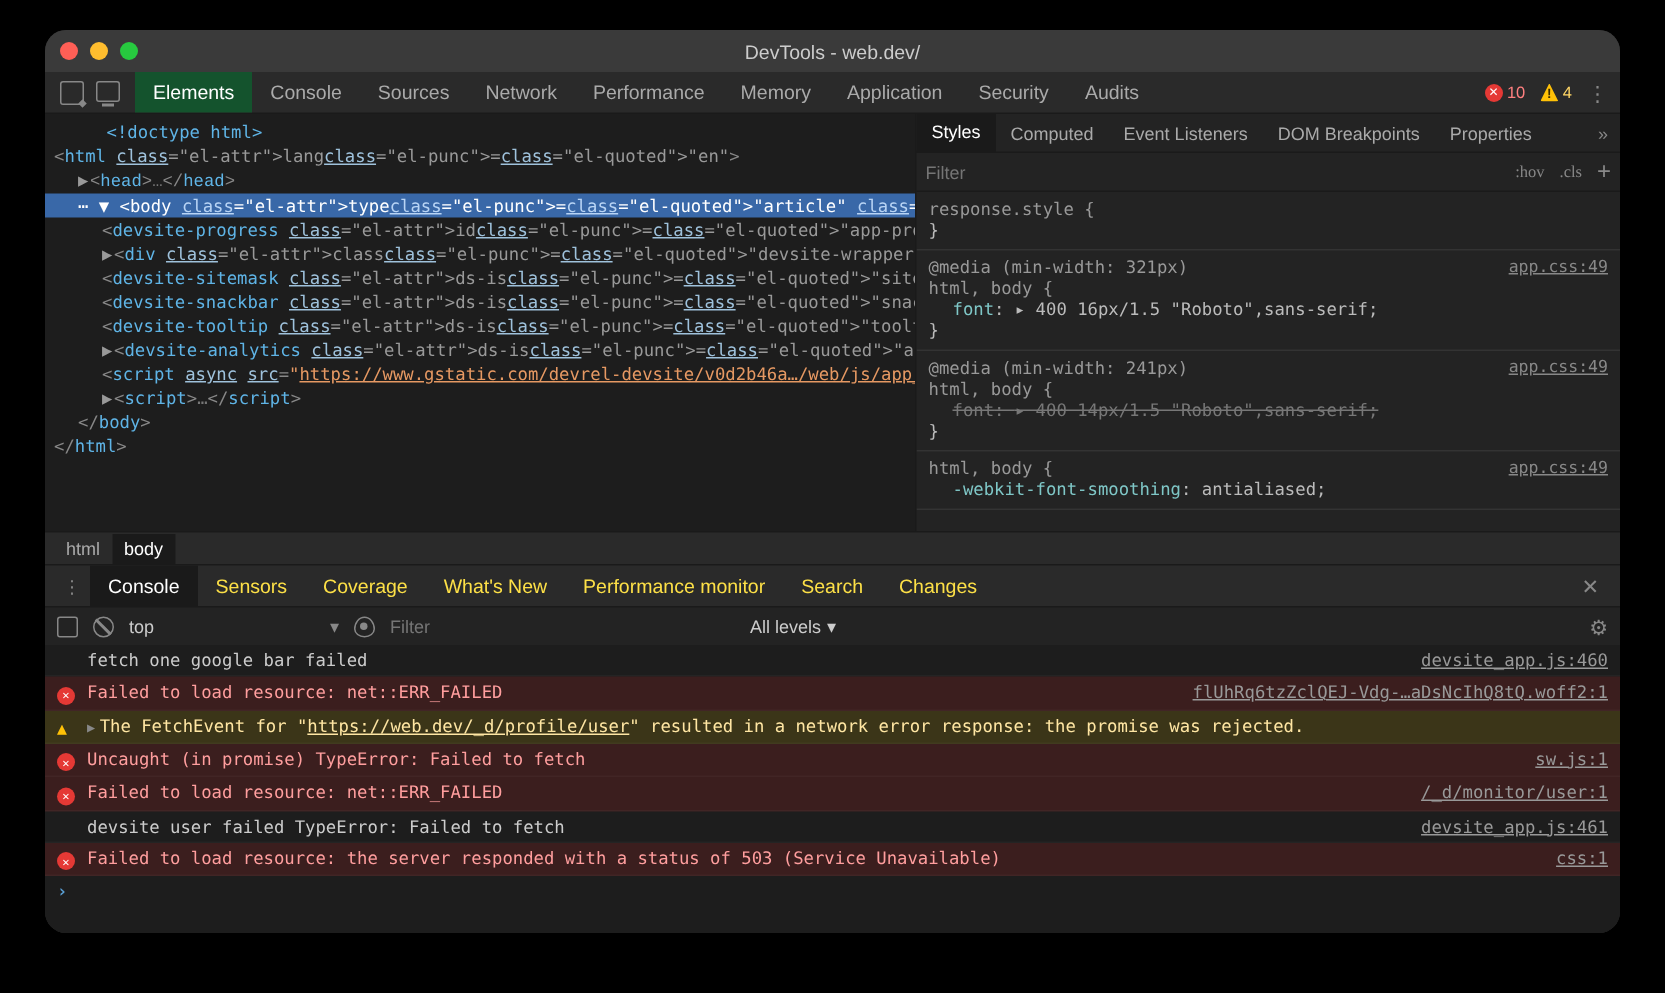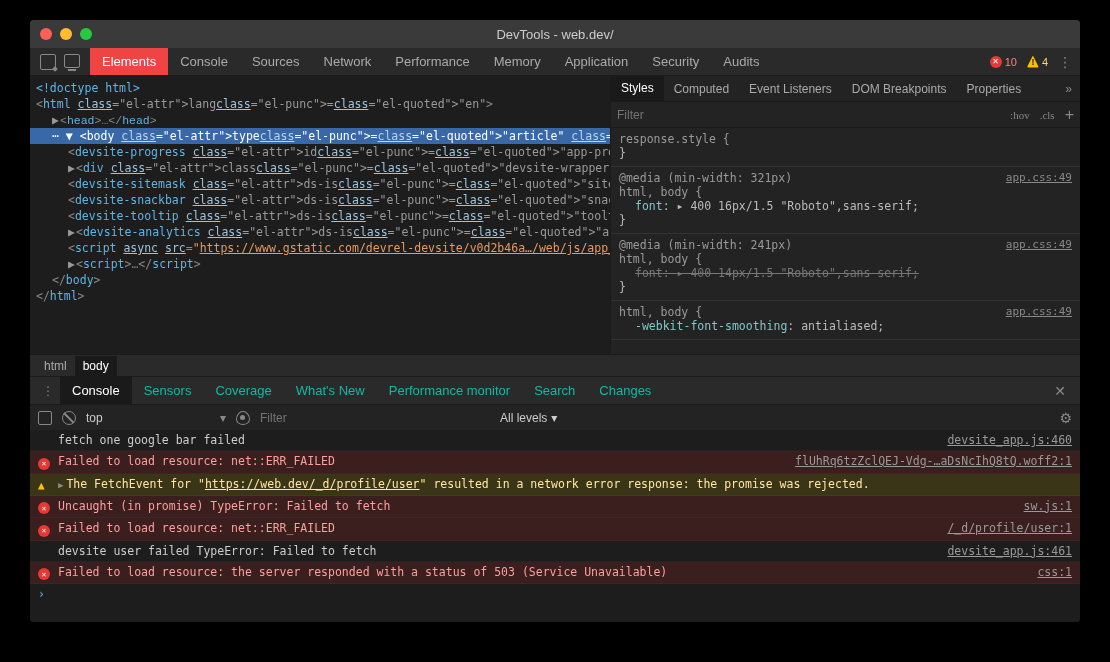--- a/index.html
+++ b/index.html
@@ -1,30 +1,30 @@
 <!DOCTYPE html>
 <html><head>
 <meta charset="utf-8">
 <style>
 * { margin:0; padding:0; box-sizing:border-box; }
 body { font-family:-apple-system,BlinkMacSystemFont,"Segoe UI",sans-serif; background:#000; padding:20px; font-size:12px; }
-.window { width:1050px; height:602px; margin:0 auto; background:#2a2a2a; border-radius:4px; overflow:hidden; display:flex; flex-direction:column; box-shadow:0 20px 60px rgba(0,0,0,.6); }
+.window { width:1050px; height:602px; margin:0 auto; background:#2a2a2a; border-radius:14px; overflow:hidden; display:flex; flex-direction:column; box-shadow:0 20px 60px rgba(0,0,0,.6); }
 .titlebar { height:28px; background:#3a3a3a; display:flex; align-items:center; padding:0 10px; position:relative; }
 .traffic { display:flex; gap:8px; }
 .traffic span { width:12px; height:12px; border-radius:50%; display:block; }
 .tl-close{background:#ff5f56}.tl-min{background:#ffbd2e}.tl-max{background:#27c93f}
 .title { color:#ccc; font-size:13px; position:absolute; left:50%; transform:translateX(-50%); }
 .tabs-main { height:28px; background:#2a2a2a; display:flex; align-items:center; border-bottom:1px solid #1a1a1a; }
 .inspect-group { display:flex; gap:8px; padding:0 10px; }
 .inspect-icon { width:16px; height:16px; border:1.5px solid #888; border-radius:2px; position:relative; }
 .inspect-icon::after { content:''; position:absolute; width:4px; height:4px; background:#888; transform:rotate(45deg); right:-2px; bottom:-2px; }
 .device-icon { width:16px; height:14px; border:1.5px solid #888; border-radius:2px; position:relative; }
 .device-icon::after { content:''; position:absolute; width:8px; height:1.5px; background:#888; left:3px; bottom:-4px; }
 .tab { padding:6px 12px; color:#aaa; font-size:13px; cursor:pointer; }
-.tab.active { background:#ef4444; color:#fff; }
+.tab.active { background:#14532d; color:#fff; }
 .toolbar-right { margin-left:auto; display:flex; align-items:center; gap:10px; padding-right:8px; }
 .badge { display:flex; align-items:center; gap:3px; font-size:11px; }
 .badge-err { color:#ff8080; }
 .badge-err::before { content:'✕'; display:inline-flex; width:12px; height:12px; background:#e53935; border-radius:50%; color:#fff; align-items:center; justify-content:center; font-size:8px; }
 .badge-warn { color:#ffd666; }
 .badge-warn::before { content:'!'; display:inline-flex; width:12px; height:12px; background:#ffc107; color:#3a2a00; align-items:center; justify-content:center; font-size:9px; font-weight:bold; border-radius:2px; clip-path:polygon(50% 0,100% 100%,0 100%); }
 .kebab { color:#888; font-size:14px; cursor:pointer; }
 .content-upper { display:flex; height:278px; }
 .elements-panel { flex:1; background:#1d1d1d; color:#999; font-family:Menlo,Consolas,monospace; font-size:11.5px; padding:4px 0; overflow:hidden; }
 .el-line { padding:1px 6px; white-space:nowrap; }
@@ -54,21 +54,21 @@
 .css-prop { color:#7fc7c7; }
 .css-val { color:#bbb; }
 .strike { text-decoration:line-through; color:#777; }
 .strike .css-prop,.strike .css-val{color:#777}
 .media { color:#999; }
 .breadcrumb { height:22px; background:#2a2a2a; display:flex; align-items:center; padding:0 6px; font-size:12px; border-top:1px solid #1a1a1a; }
 .bc-item { padding:3px 8px; color:#aaa; }
 .bc-item.active { background:#1a1a1a; color:#fff; }
 .drawer-tabs { height:28px; background:#2a2a2a; display:flex; align-items:center; border-top:1px solid #1a1a1a; padding:0 6px; }
 .drawer-kebab { color:#888; padding:0 6px; }
-.dtab { padding:6px 12px; color:#14b8a6; font-size:13px; }
+.dtab { padding:6px 12px; color:#fde047; font-size:13px; }
 .dtab.active { background:#1a1a1a; color:#fff; }
 .drawer-close { margin-left:auto; color:#888; padding:0 8px; font-size:14px; }
 .console-toolbar { height:26px; background:#232323; display:flex; align-items:center; gap:10px; padding:0 8px; border-top:1px solid #1a1a1a; }
 .ct-icon { width:14px; height:14px; border:1.5px solid #888; border-radius:2px; }
 .ct-no { width:14px; height:14px; border:1.5px solid #888; border-radius:50%; position:relative; }
 .ct-no::after { content:''; position:absolute; width:14px; height:1.5px; background:#888; left:-1px; top:5px; transform:rotate(45deg); }
 .context { display:flex; align-items:center; gap:4px; min-width:140px; color:#ccc; font-size:12px; }
 .context::after { content:'▾'; margin-left:auto; color:#888; }
 .eye { width:14px; height:14px; border:1.5px solid #888; border-radius:50% 50% 50% 50% / 60% 60% 40% 40%; transform:rotate(0deg); position:relative; }
 .eye::after { content:''; position:absolute; width:5px; height:5px; border-radius:50%; background:#888; left:3px; top:3px; }
@@ -123,21 +123,21 @@
       </div>
     <div class="toolbar-right">
       <span class="badge badge-err">10</span>
       <span class="badge badge-warn">4</span>
       <span class="kebab">⋮</span>
     </div>
   </div>
 
   <div class="content-upper">
     <div class="elements-panel" id="elements-tree">
-        <div class="el-line" style="padding-left: 6px;"><span class="el-tag">&lt;!doctype html&gt;</span></div>
+        <div class="el-line" style="padding-left: 6px; margin-left: 35px;"><span class="el-tag">&lt;!doctype html&gt;</span></div>
         <div class="el-line" style="padding-left: 6px;"><span class="el-punc">&lt;</span><span class="el-tag">html</span> <span <span="" class="el-attr">class</span>="el-attr"&gt;lang<span <span="" class="el-attr">class</span>="el-punc"&gt;=<span <span="" class="el-attr">class</span>="el-quoted"&gt;"en"<span class="el-punc">&gt;</span></div>
         <div class="el-line" style="padding-left: 22px; font-family: Liberation Mono, monospace;"><span class="tri">▶</span><span class="el-punc">&lt;</span><span class="el-tag">head</span><span class="el-punc">&gt;</span><span class="el-ghost">…</span><span class="el-punc">&lt;/</span><span class="el-tag">head</span><span class="el-punc">&gt;</span></div>
         <div class="el-line el-selected" style="padding-left: 22px;"><span class="el-ghost">⋯ ▼ </span><span class="el-punc">&lt;</span><span class="el-tag">body</span> <span <span="" class="el-attr">class</span>="el-attr"&gt;type<span <span="" class="el-attr">class</span>="el-punc"&gt;=<span <span="" class="el-attr">class</span>="el-quoted"&gt;"article" <span <span="" class="el-attr">class</span>="el-attr"&gt;theme="el-punc"&gt;=="el-quoted"&gt;"web-theme"  ="el-attr"&gt;layout="el-punc"&gt;=="el-quoted"&gt;"full" </div>
         <div class="el-line" style="padding-left: 38px;"><span class="el-punc">&lt;</span><span class="el-tag">devsite-progress</span> <span <span="" class="el-attr">class</span>="el-attr"&gt;id<span <span="" class="el-attr">class</span>="el-punc"&gt;=<span <span="" class="el-attr">class</span>="el-quoted"&gt;"app-progress" ="el-attr"&gt;ds-is="el-punc"&gt;=="el-quoted"&gt;"progress"</div>
         <div class="el-line" style="padding-left: 38px;"><span class="tri">▶</span><span class="el-punc">&lt;</span><span class="el-tag">div</span> <span <span="" class="el-attr">class</span>="el-attr"&gt;class<span <span="" class="el-attr">class</span>="el-punc"&gt;=<span <span="" class="el-attr">class</span>="el-quoted"&gt;"devsite-wrapper"</div>
         <div class="el-line" style="padding-left: 38px;"><span class="el-punc">&lt;</span><span class="el-tag">devsite-sitemask</span> <span <span="" class="el-attr">class</span>="el-attr"&gt;ds-is<span <span="" class="el-attr">class</span>="el-punc"&gt;=<span <span="" class="el-attr">class</span>="el-quoted"&gt;"site-mask"</div>
         <div class="el-line" style="padding-left: 38px;"><span class="el-punc">&lt;</span><span class="el-tag">devsite-snackbar</span> <span <span="" class="el-attr">class</span>="el-attr"&gt;ds-is<span <span="" class="el-attr">class</span>="el-punc"&gt;=<span <span="" class="el-attr">class</span>="el-quoted"&gt;"snackbar"</div>
         <div class="el-line" style="padding-left: 38px;"><span class="el-punc">&lt;</span><span class="el-tag">devsite-tooltip</span> <span <span="" class="el-attr">class</span>="el-attr"&gt;ds-is<span <span="" class="el-attr">class</span>="el-punc"&gt;=<span <span="" class="el-attr">class</span>="el-quoted"&gt;"tooltip"</div>
         <div class="el-line" style="padding-left: 38px;"><span class="tri">▶</span><span class="el-punc">&lt;</span><span class="el-tag">devsite-analytics</span> <span <span="" class="el-attr">class</span>="el-attr"&gt;ds-is<span <span="" class="el-attr">class</span>="el-punc"&gt;=<span <span="" class="el-attr">class</span>="el-quoted"&gt;"analytics"</div>
         <div class="el-line" style="padding-left: 38px;"><span class="el-punc">&lt;</span><span class="el-tag">script</span> <span class="el-attr">async</span> <span class="el-attr">src</span><span class="el-punc">=</span><span class="el-quoted">"<span class="el-underline">https://www.gstatic.com/devrel-devsite/v0d2b46a…/web/js/app_loader.js</span>"</span></div>
@@ -233,21 +233,21 @@
         <span class="log-msg"><span class="log-tri">▶</span>The FetchEvent for "<span class="msg-underline">https://web.dev/_d/profile/user</span>" resulted in a network error response: the promise was rejected.</span>
       </div>
       <div class="log error">
         <span class="log-icon"><span class="ic-err">✕</span></span>
         <span class="log-msg">Uncaught (in promise) TypeError: Failed to fetch</span>
         <span class="log-src">sw.js:1</span>
       </div>
       <div class="log error">
         <span class="log-icon"><span class="ic-err">✕</span></span>
         <span class="log-msg">Failed to load resource: net::ERR_FAILED</span>
-        <span class="log-src">/_d/profile/user:1</span>
+        <span class="log-src">/_d/monitor/user:1</span>
       </div>
       <div class="log ">
         <span class="log-icon"></span>
         <span class="log-msg">devsite user failed TypeError: Failed to fetch</span>
         <span class="log-src">devsite_app.js:461</span>
       </div>
       <div class="log error">
         <span class="log-icon"><span class="ic-err">✕</span></span>
         <span class="log-msg">Failed to load resource: the server responded with a status of 503 (Service Unavailable)</span>
         <span class="log-src">css:1</span>

